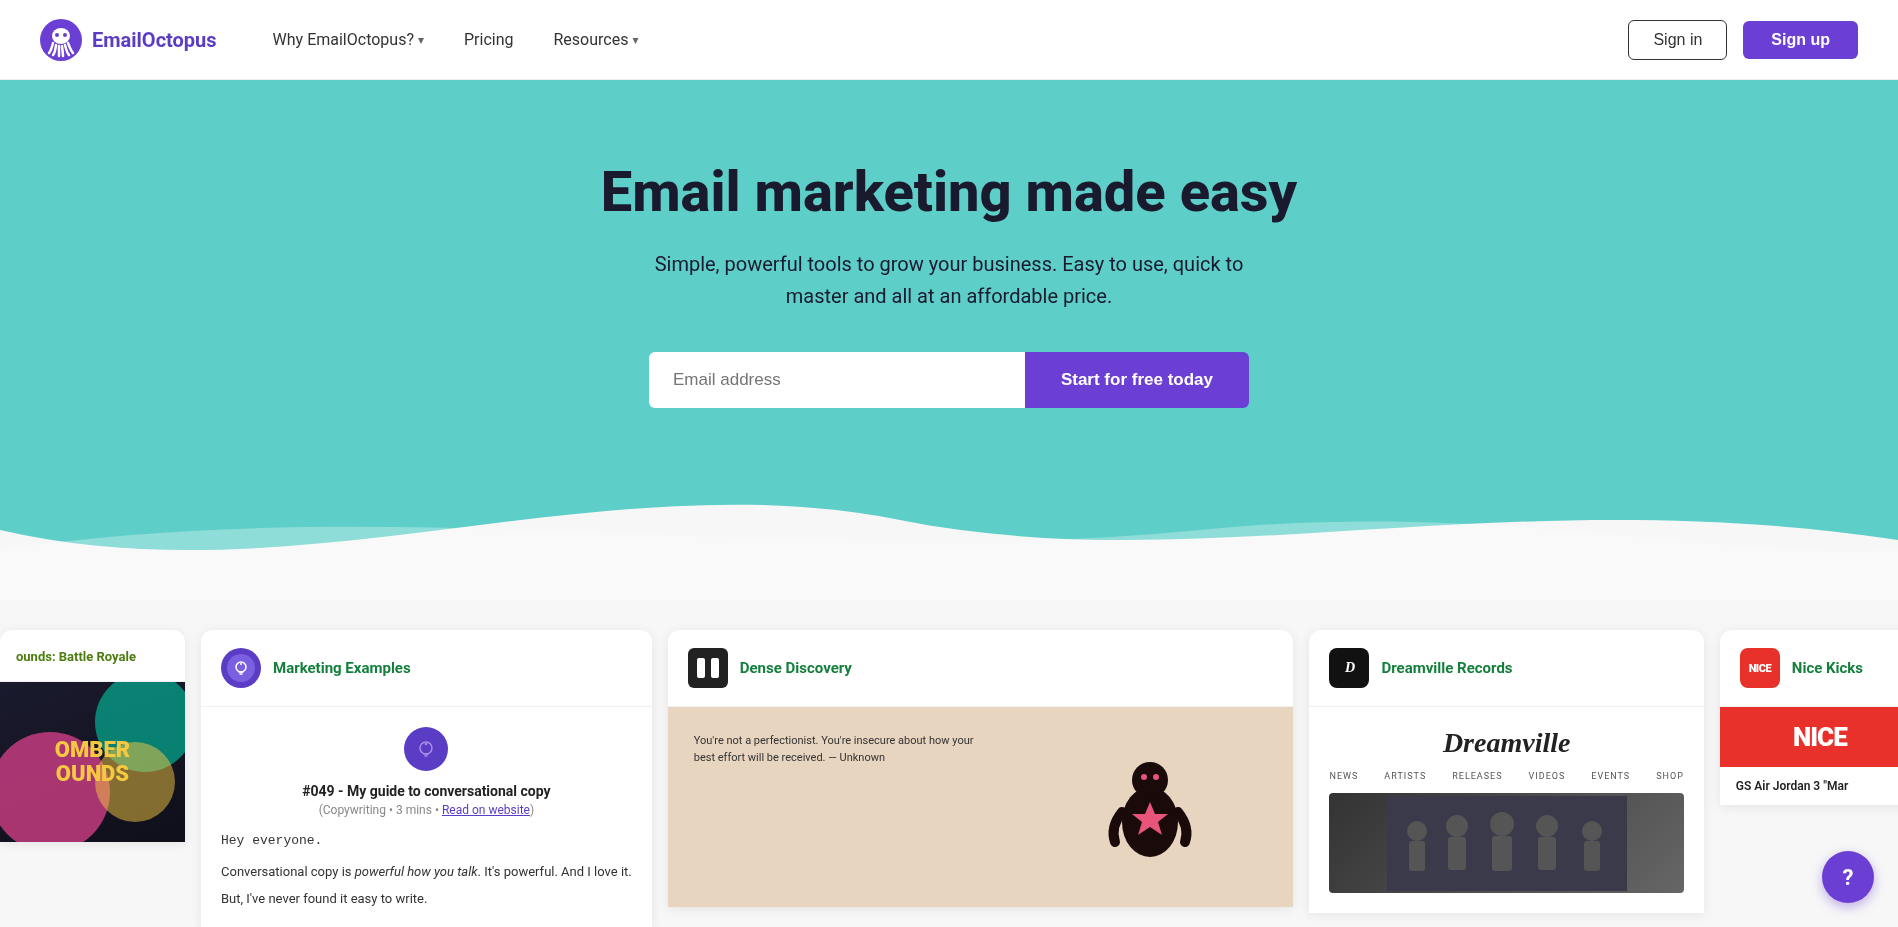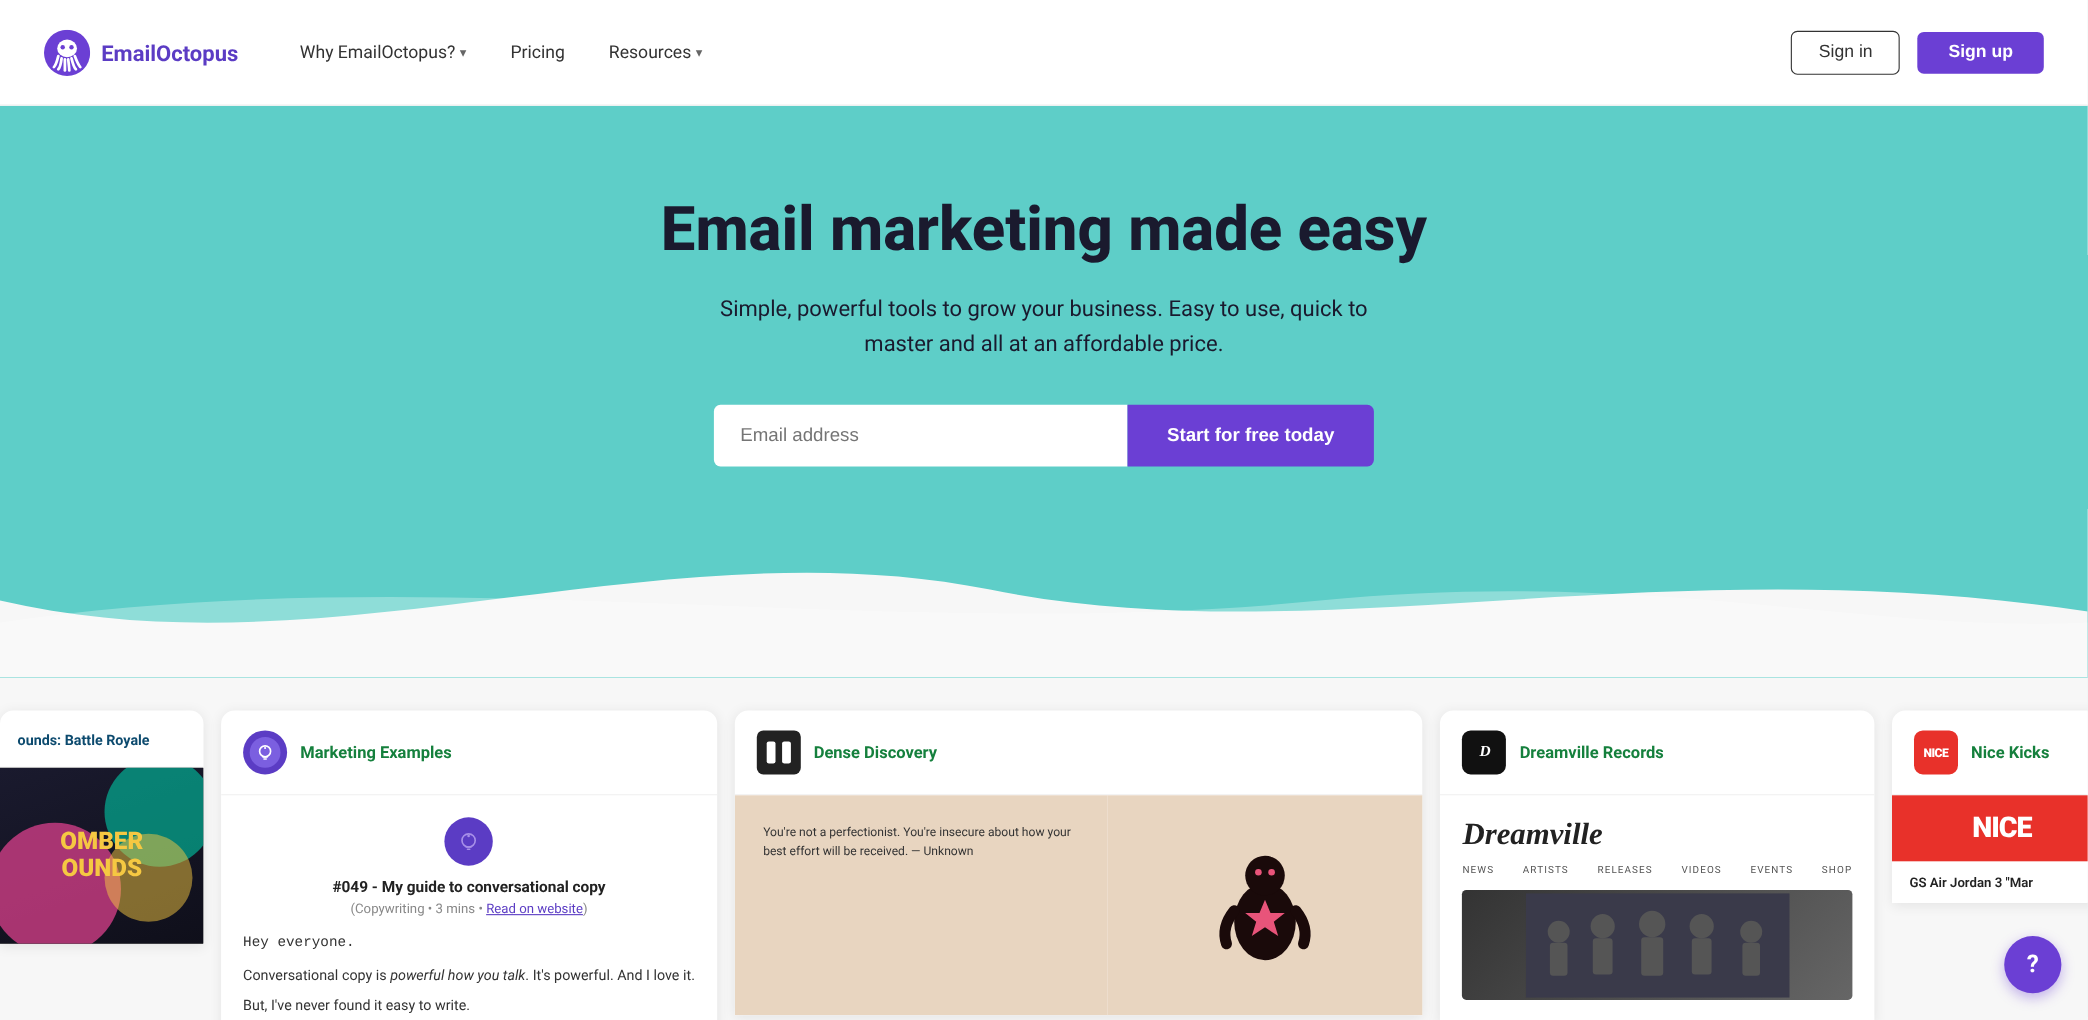--- a/index.html
+++ b/index.html
@@ -3,21 +3,21 @@
   <meta charset="utf-8">
   <style>
     * { box-sizing: border-box; margin: 0; padding: 0; }
     body { font-family: -apple-system, BlinkMacSystemFont, 'Segoe UI', Roboto, sans-serif; overflow-x: hidden; }
 
     
     .navbar {
       display: flex;
       align-items: center;
       padding: 0 40px;
-      height: 96px;
+      height: 80px;
       background: #fff;
       border-bottom: 1px solid #eee;
       position: relative;
       z-index: 10;
     }
     .logo-area {
       display: flex;
       align-items: center;
       gap: 10px;
       margin-right: 40px;
@@ -268,21 +268,21 @@
       flex: 1;
       background: #e8d5c0;
       display: flex;
       align-items: center;
       justify-content: center;
     }
 
     
     .dv-card-body {
       padding: 20px;
-      text-align: left;
+      text-align: center;
     }
     .dv-logo-text {
       font-family: 'Georgia', serif;
       font-style: italic;
       font-size: 28px;
       color: #222;
       margin-bottom: 12px;
       font-weight: 700;
     }
     .dv-nav {
@@ -341,21 +341,21 @@
       min-width: 185px;
       flex-shrink: 0;
     }
     .partial-card-header {
       padding: 16px 16px;
       border-bottom: 1px solid #f0f0f0;
     }
     .partial-title {
       font-size: 13px;
       font-weight: 700;
-      color: #0c4a6e;
+      color: #4d7c0f;
     }
     .partial-card-body {
       background: #000;
       min-height: 160px;
       display: flex;
       flex-direction: column;
       align-items: center;
       justify-content: center;
       position: relative;
       overflow: hidden;

